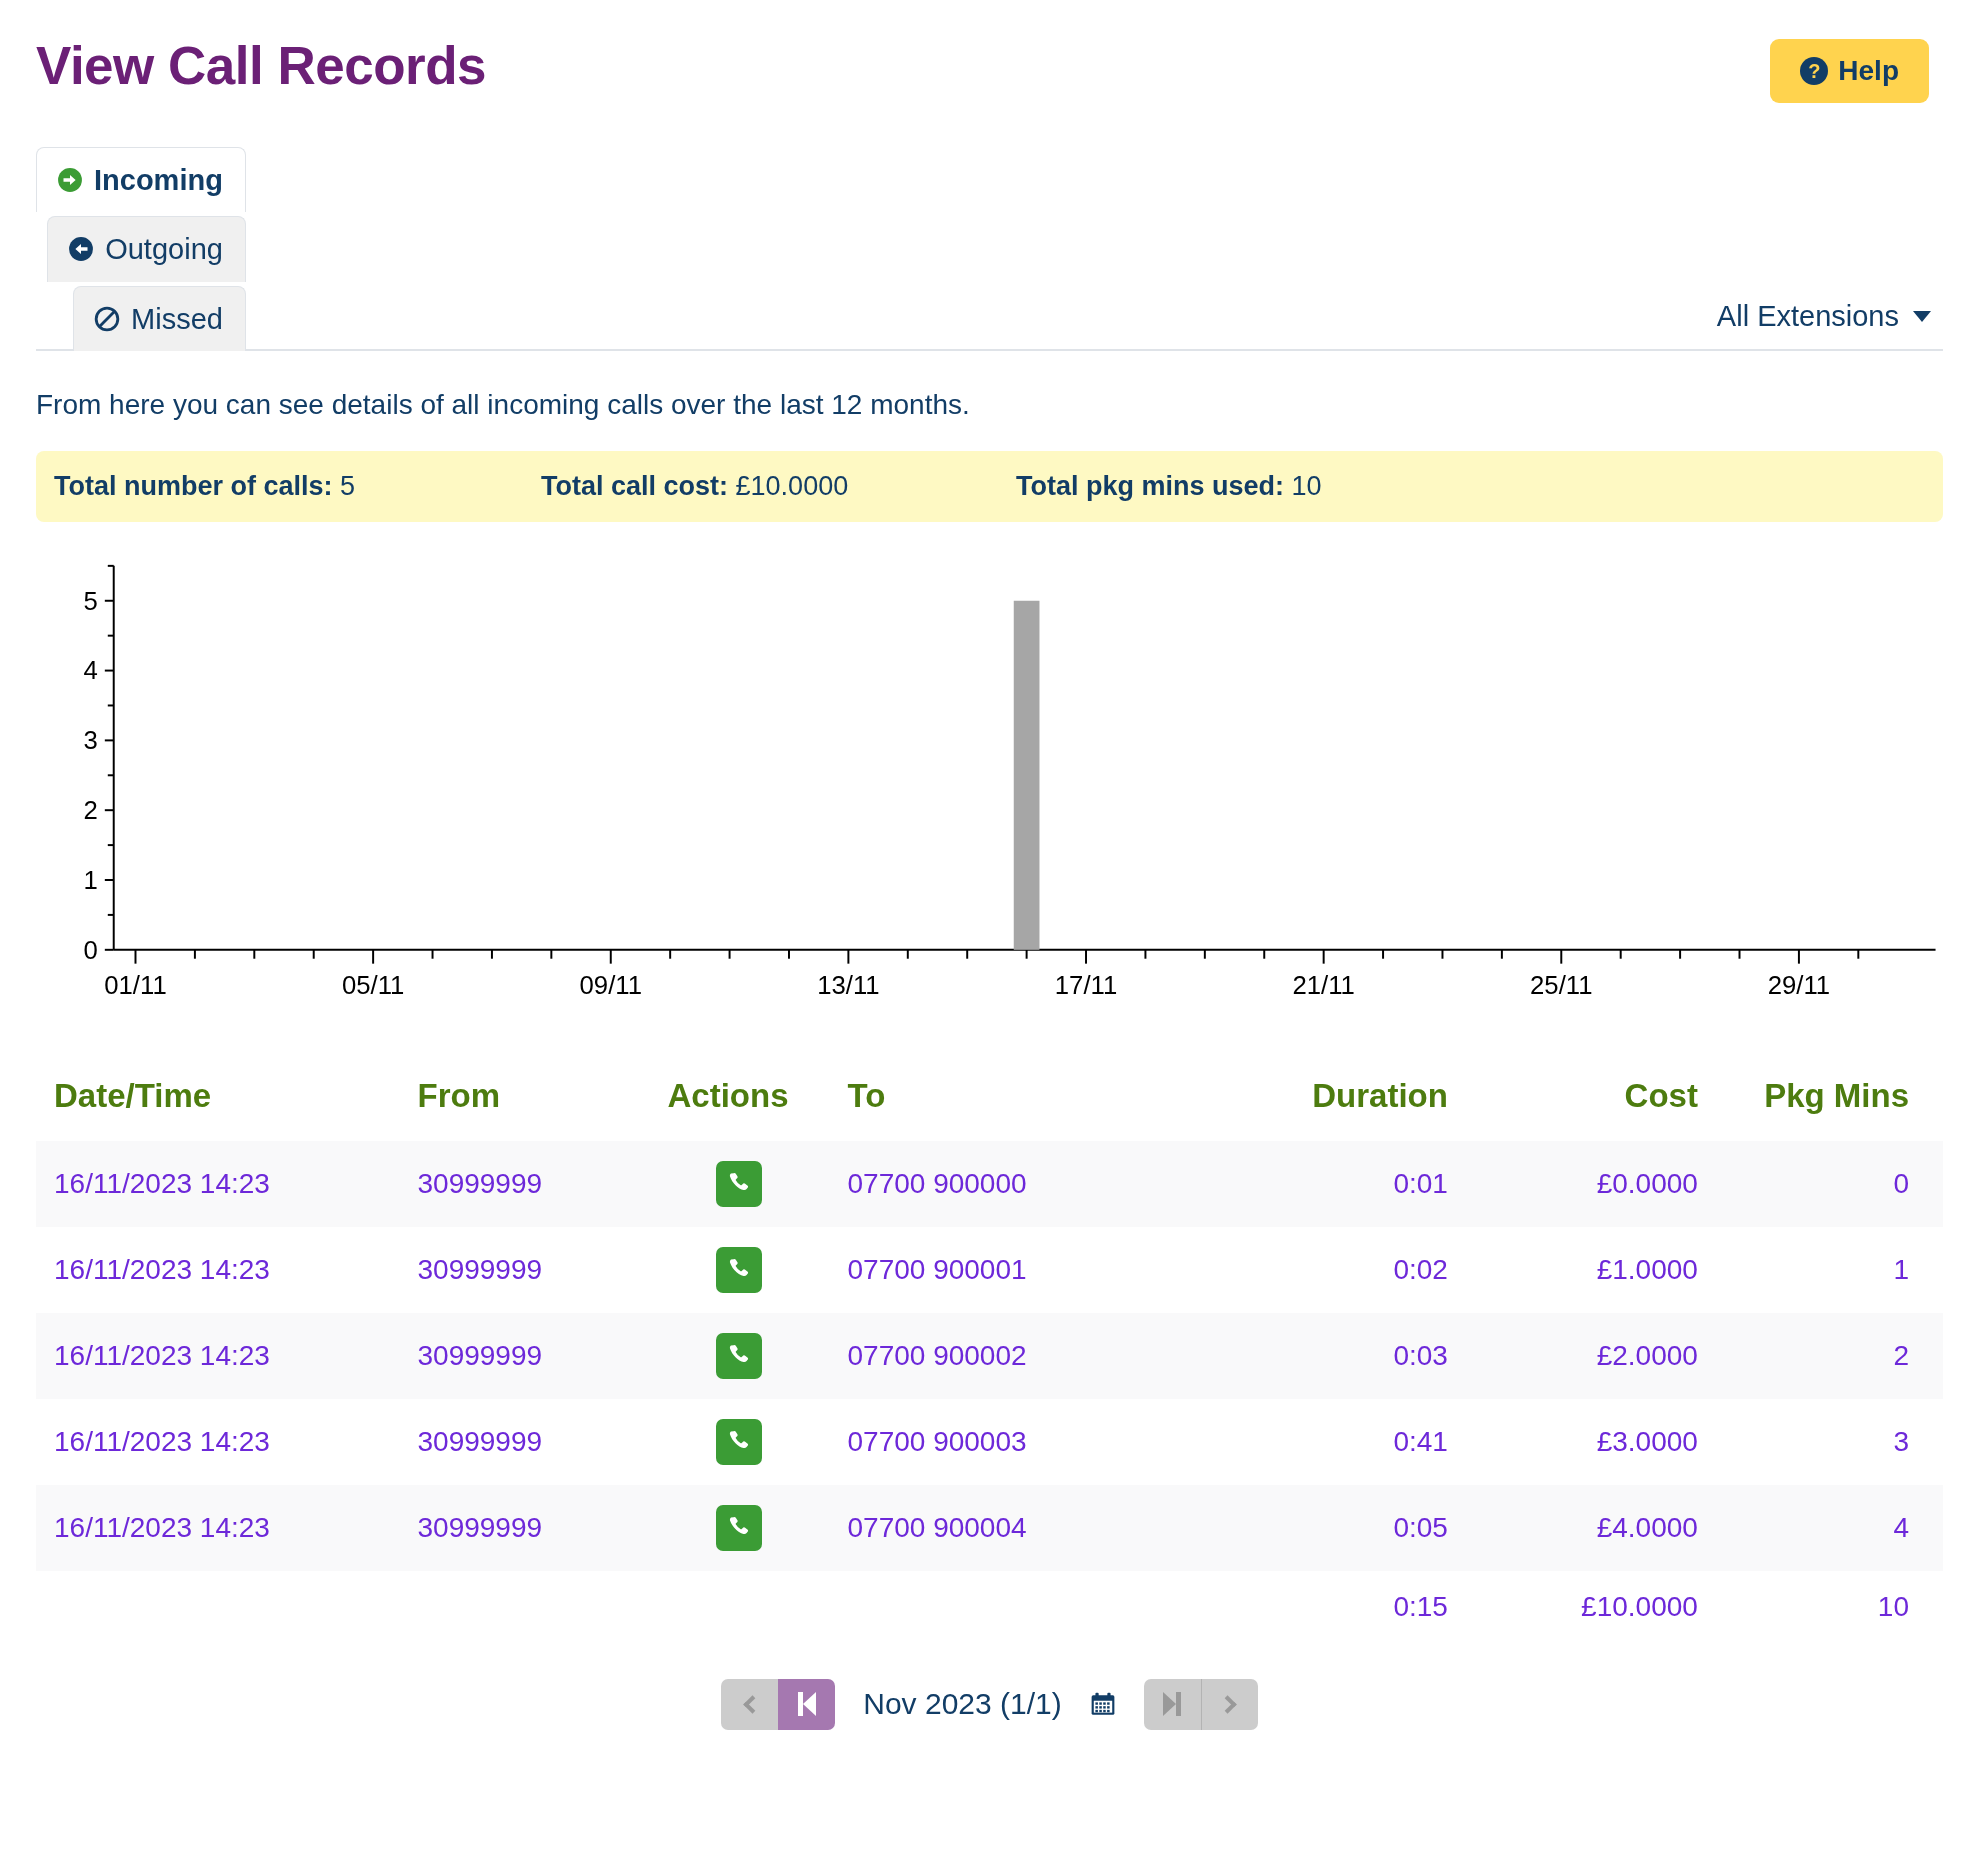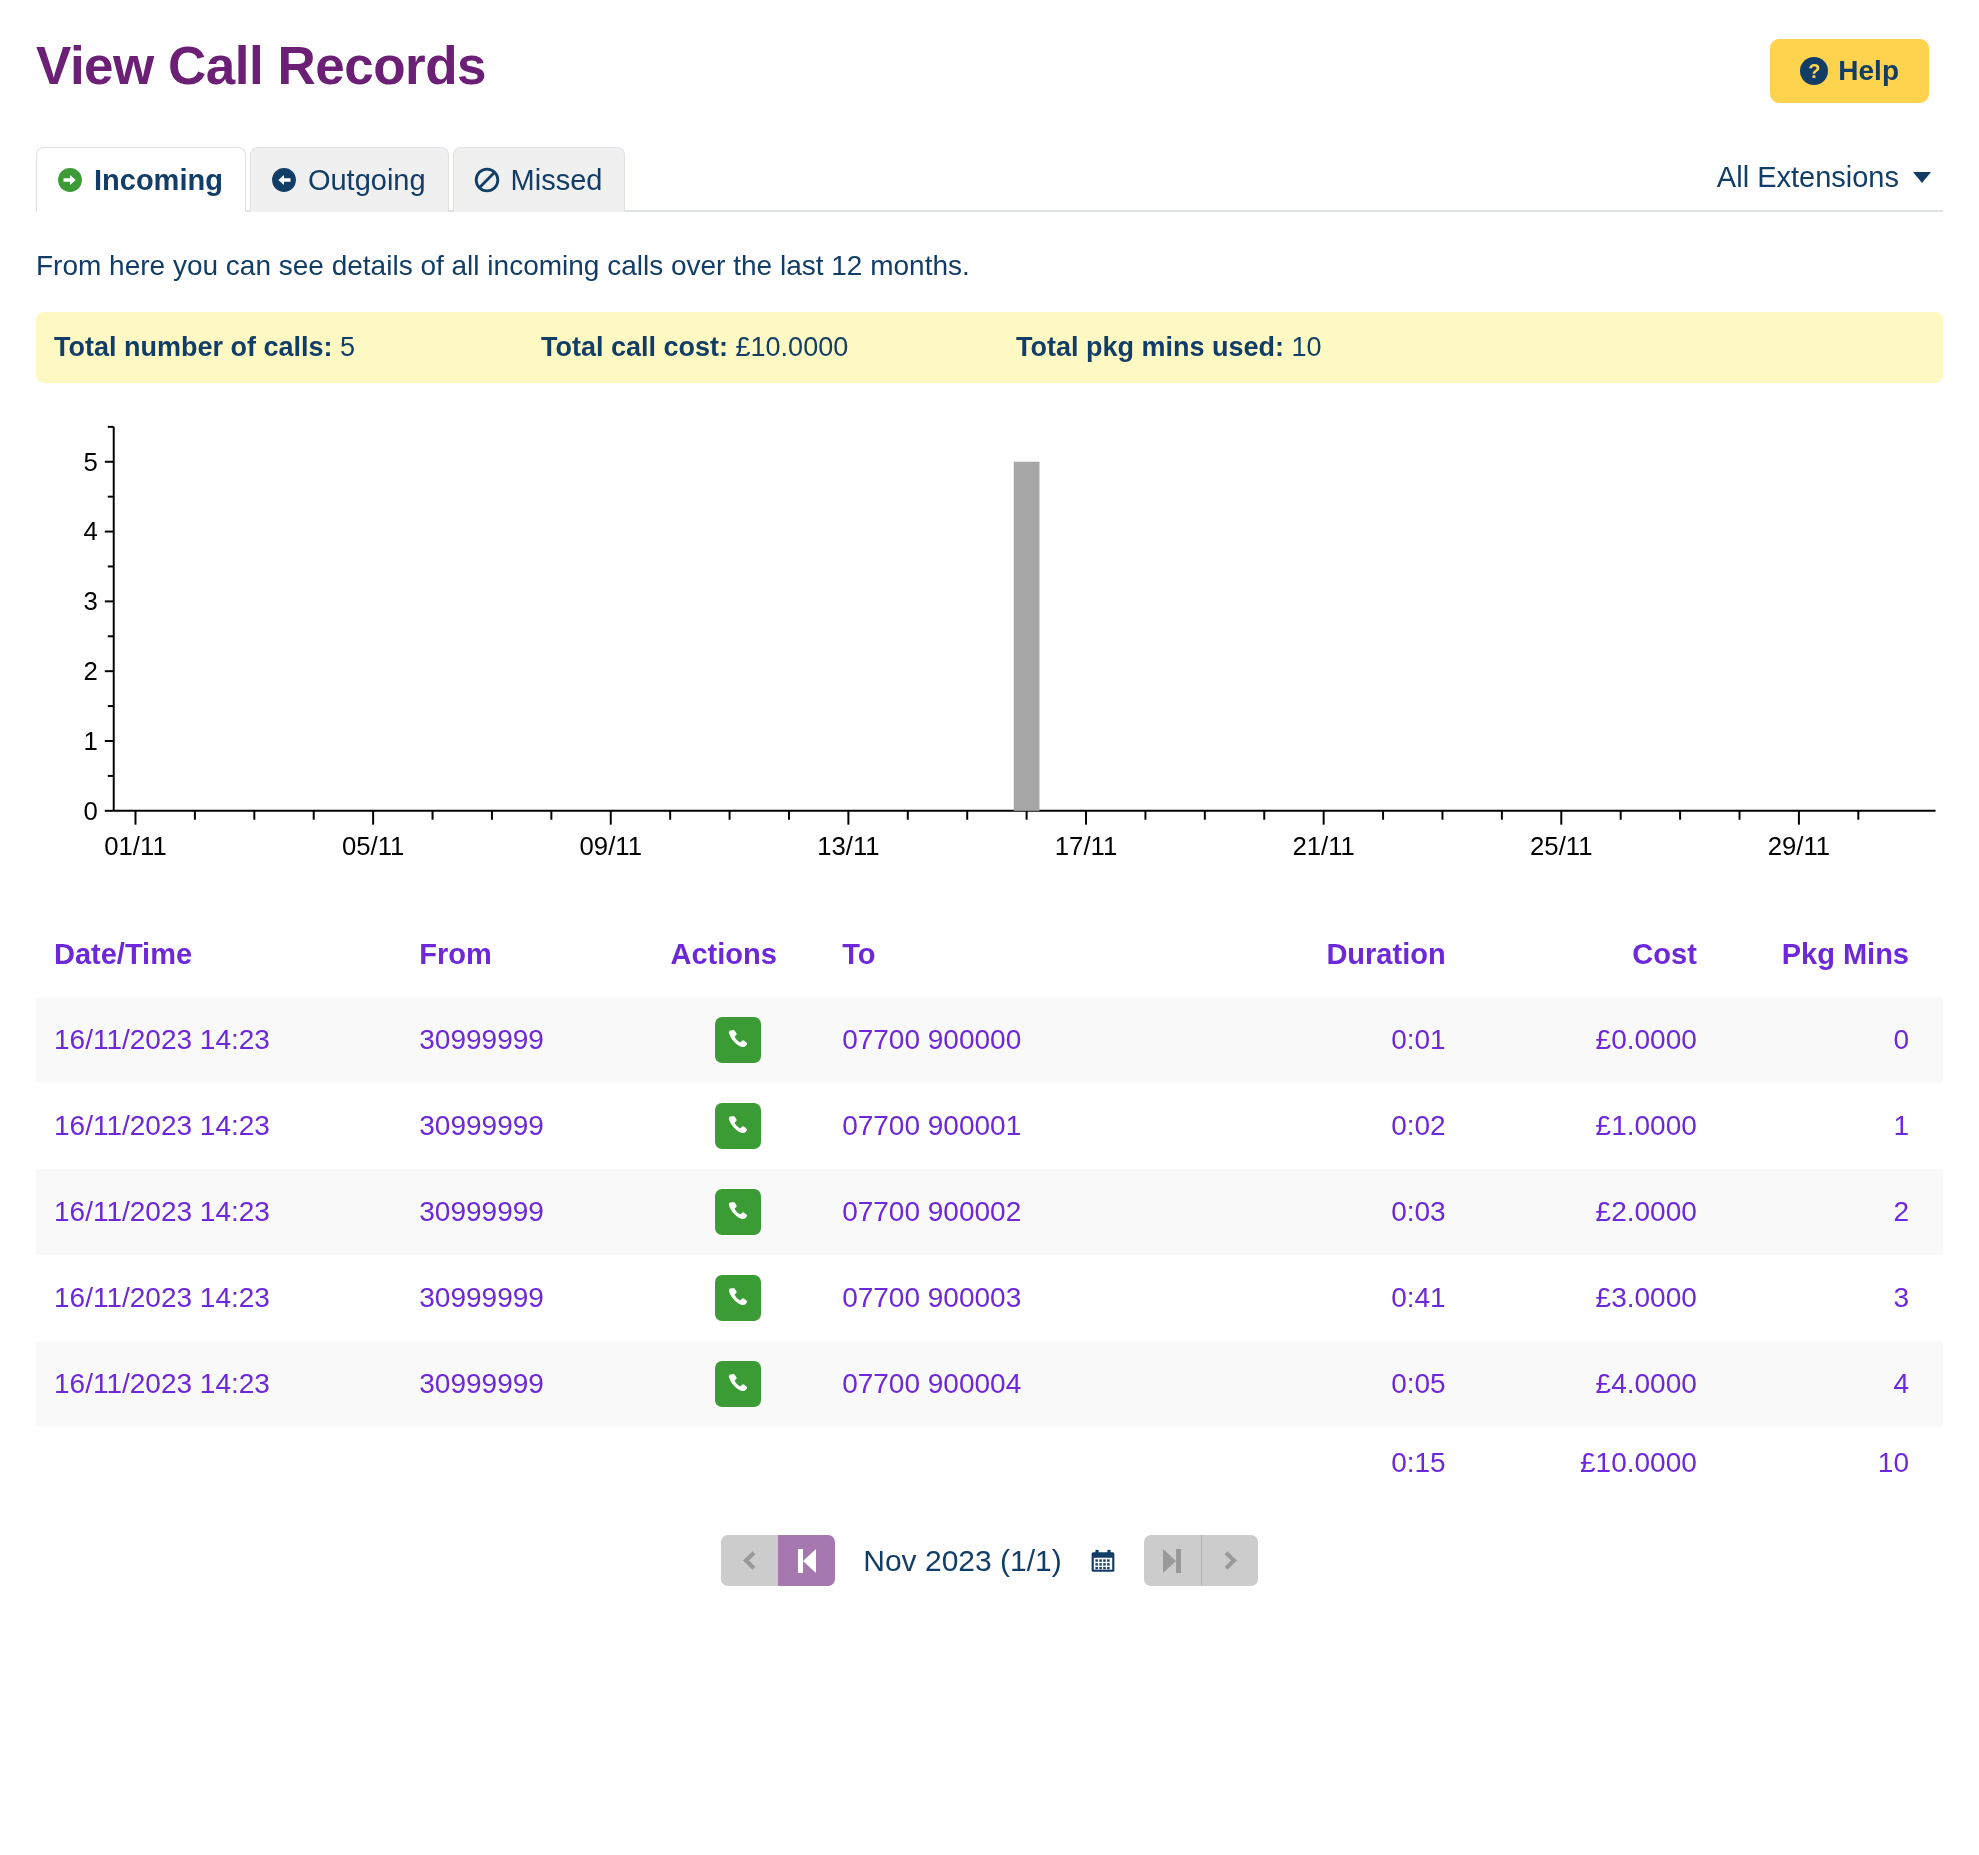--- a/index.html
+++ b/index.html
@@ -36,21 +36,21 @@
     background: #123d66; color: #ffd34e;
     display: inline-flex; align-items: center; justify-content: center;
     font-size: 20px; font-weight: bold; line-height: 1;
   }
 
   
   .tabs-row {
     display: flex; align-items: flex-end; justify-content: space-between;
     margin-top: 42px; border-bottom: 2px solid #dfe3e8;
   }
-  .tabs { display: flex; align-items: flex-end; gap: 4px; }
+  .tabs { display: flex; align-items: flex-end; gap: 4px; flex-direction: column; }
   .tab {
     display: inline-flex; align-items: center; gap: 11px;
     padding: 14px 22px 14px 20px;
     font-size: 29px; color: #123d66; cursor: pointer;
     border: 1px solid #dfe3e8; border-bottom: none;
     border-radius: 8px 8px 0 0; background: #f0f0f0;
     position: relative; top: 2px; line-height: 1.25;
   }
   .tab.active { background: #ffffff; font-weight: bold; border-color: #dfe3e8; }
   .tab-icon { display: inline-flex; width: 26px; height: 26px; }
@@ -82,21 +82,21 @@
   .summary-item .lbl { font-weight: bold; }
   .summary-item .val { font-weight: normal; }
 
   
   .chart-wrap { margin-top: 30px; position: relative; height: 485px; }
   .chart-svg { display: block; }
 
   
   .records { width: 100%; border-collapse: collapse; margin-top: 26px; }
   .records th {
-    font-size: 29px; font-weight: bold; color: #6d28d9;
+    font-size: 33px; font-weight: bold; color: #4d7c0f;
     padding: 14px 18px 26px 18px; text-align: left; border: none;
   }
   .records td {
     font-size: 28px; color: #6d28d9; padding: 20px 18px; border: none;
   }
   .records tbody tr:nth-child(odd) { background: #f9f9fa; }
   .records tbody tr:nth-child(even) { background: #ffffff; }
   .records tr.totals { background: #ffffff !important; }
   .col-datetime { width: 317px; }
   .col-from { width: 218px; }

